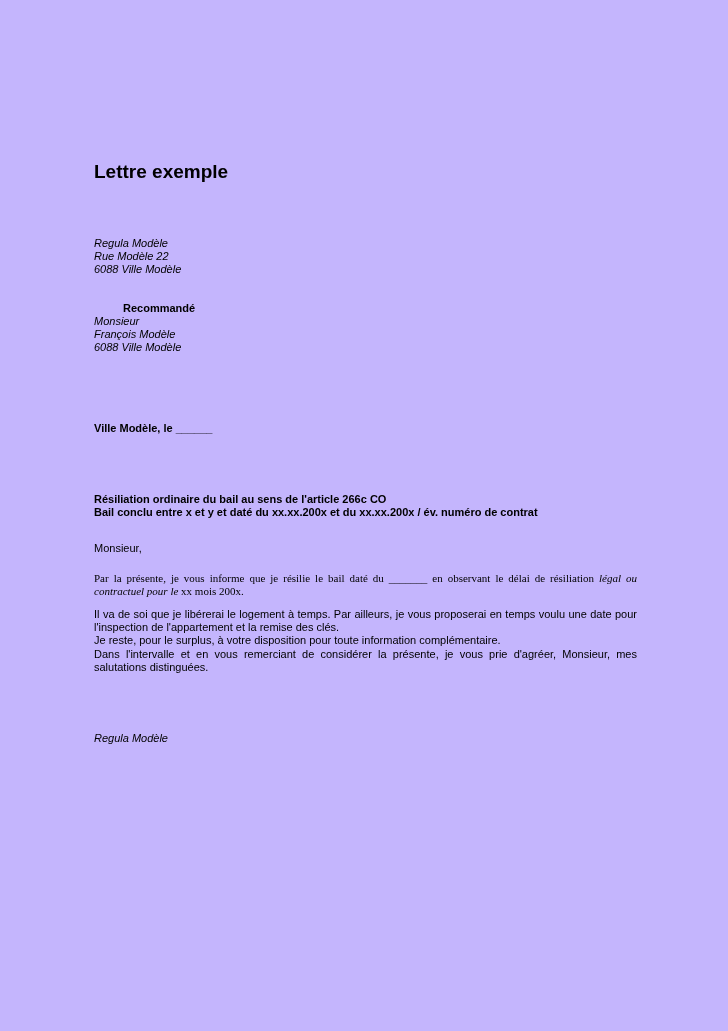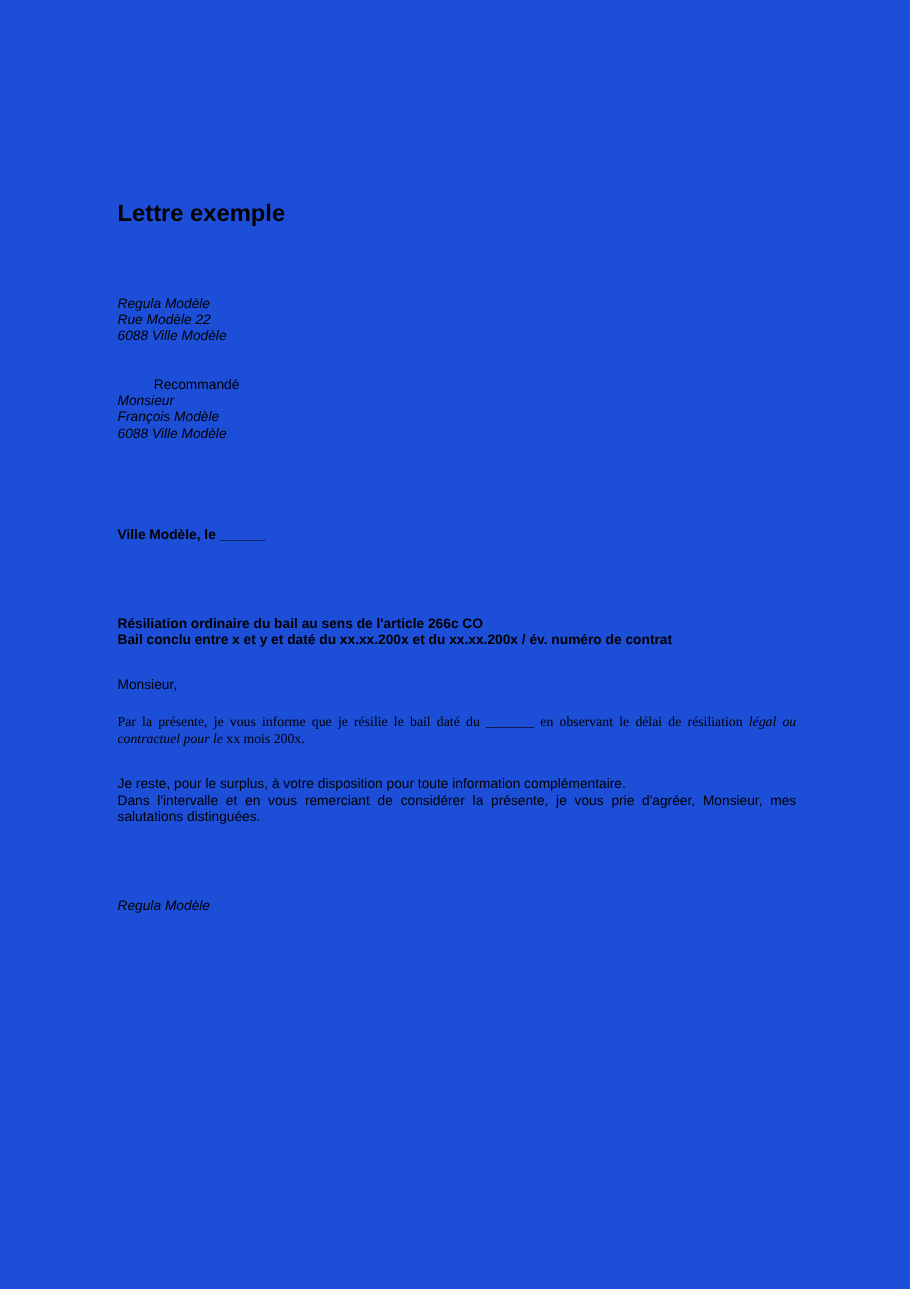--- a/index.html
+++ b/index.html
@@ -4,21 +4,21 @@
 <style>
   html, body {
     margin: 0;
     padding: 0;
     background: #ffffff;
   }
   .page {
     position: relative;
     width: 728px;
     height: 1031px;
-    background: #1d4ed8;
+    background: #c4b5fd;
     color: #000000;
     font-family: "Liberation Sans", sans-serif;
     font-size: 11px;
     line-height: 13px;
     box-sizing: border-box;
     padding: 160px 91px 0 94px;
     overflow: hidden;
   }
   .title {
     margin: 0;
@@ -27,21 +27,21 @@
     font-weight: bold;
   }
   .sender {
     margin-top: 54px;
     font-style: italic;
   }
   .recipient {
     margin-top: 26px;
   }
   .delivery-mode {
-    font-weight: normal;
+    font-weight: bold;
     font-style: normal;
     padding-left: 29px;
   }
   .recipient .addr-line {
     font-style: italic;
   }
   .dateline {
     margin-top: 68px;
     font-weight: bold;
   }
@@ -92,19 +92,19 @@
 
   <div class="subject">
     <div>Résiliation ordinaire du bail au sens de l'article 266c CO</div>
     <div>Bail conclu entre x et y et daté du xx.xx.200x et du xx.xx.200x / év. numéro de contrat</div>
   </div>
 
   <div class="salutation">Monsieur,</div>
 
   <p class="para p1"><span>Par la présente, je vous informe que je résilie le bail daté du _______ en observant le délai de résiliation </span><span class="italic">légal ou contractuel pour le</span><span> xx mois 200x.</span></p>
 
-  <p class="para p2"><br><span>Je reste, pour le surplus, à votre disposition pour toute information complémentaire.</span></p>
+  <p class="para p2"><span>Il va de soi que je libérerai le logement à temps. Par ailleurs, je vous proposerai en temps voulu une date pour l'inspection de l'appartement et la remise des clés.</span><br><span>Je reste, pour le surplus, à votre disposition pour toute information complémentaire.</span></p>
 
   <p class="para p3">Dans l'intervalle et en vous remerciant de considérer la présente, je vous prie d'agréer, Monsieur, mes salutations distinguées.</p>
 
   <div class="signature">Regula Modèle</div>
 
 </div>
 
 </body></html>

